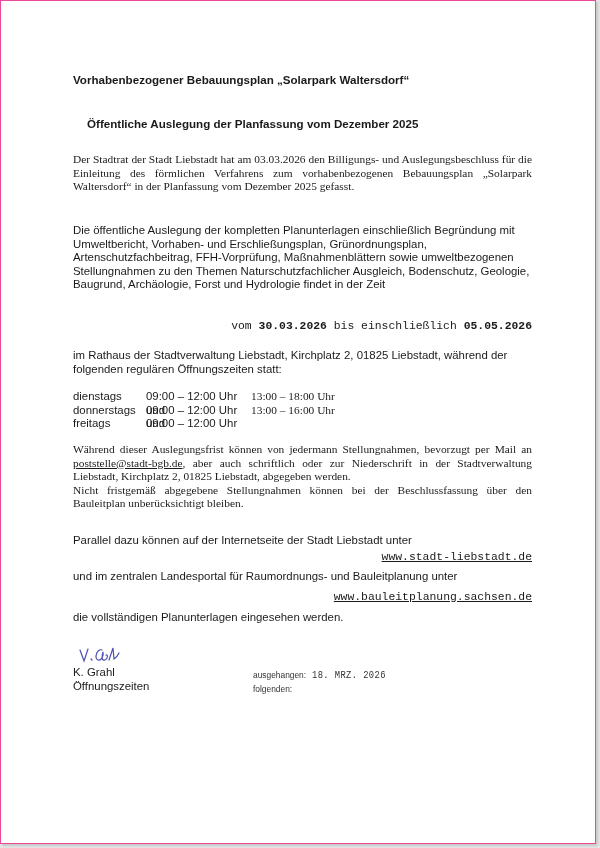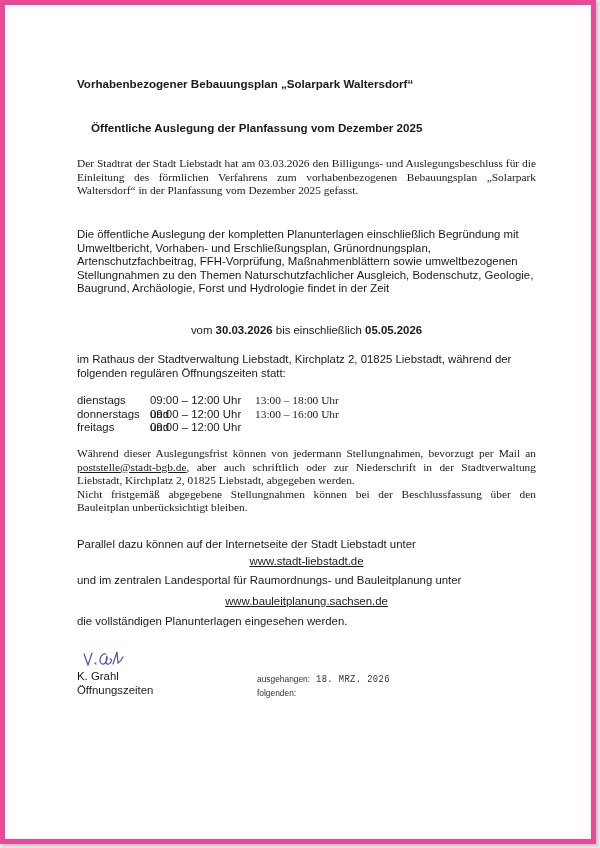--- a/index.html
+++ b/index.html
@@ -3,33 +3,33 @@
 <meta charset="utf-8">
 <style>
   html, body { margin: 0; padding: 0; }
   body {
     width: 600px; height: 848px; background: #e6e6e6;
     position: relative; overflow: hidden;
     font-family: "Liberation Sans", sans-serif; color: #1a1a1a;
   }
   .page {
     position: absolute; left: 0; top: 0; width: 596px; height: 844px;
-    background: #fff; border: 5px solid #ec4899; box-sizing: border-box;
+    background: #fff; border: 1px solid #ec4899; box-sizing: border-box;
     box-shadow: 2px 2px 2px #c8c8c8;
   }
   .content {
     position: absolute; left: 72px; top: 72px; width: 459px;
     font-size: 11.4px; line-height: 13.6px;
   }
   .h { font-weight: bold; font-size: 11.6px; margin: 0; }
   .h1 { position: absolute; top: 0; left: 0; white-space: nowrap; }
   .h2 { position: absolute; top: 44px; left: 14px; white-space: nowrap; }
   .p { position: absolute; left: 0; width: 459px; margin: 0; }
   .justify { text-align: justify; text-align-last: left; font-family: Liberation Serif, serif; }
-  .center { text-align: center; }
+  .center { text-align: right; font-family: Liberation Mono, monospace; }
   .p1 { top: 80px; }
   .p2 { top: 151px; }
   .p3 { top: 247px; }
   .p4 { top: 276px; }
   .hours { top: 317px; }
   .p5 { top: 370px; }
   .p6 { top: 461px; }
   .link1 { top: 478px; }
   .p7 { top: 497px; }
   .link2 { top: 518px; }

